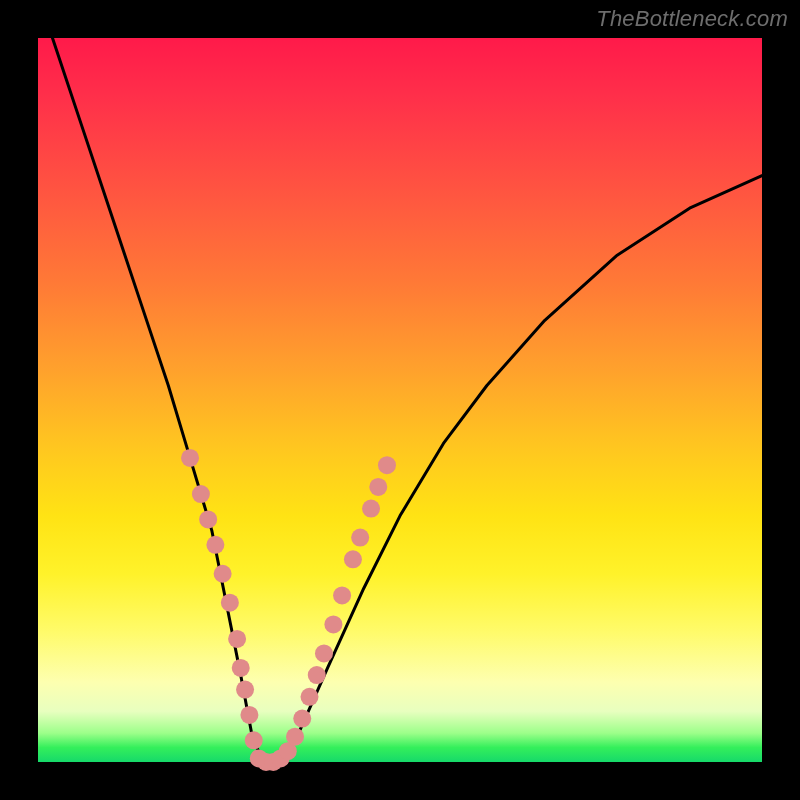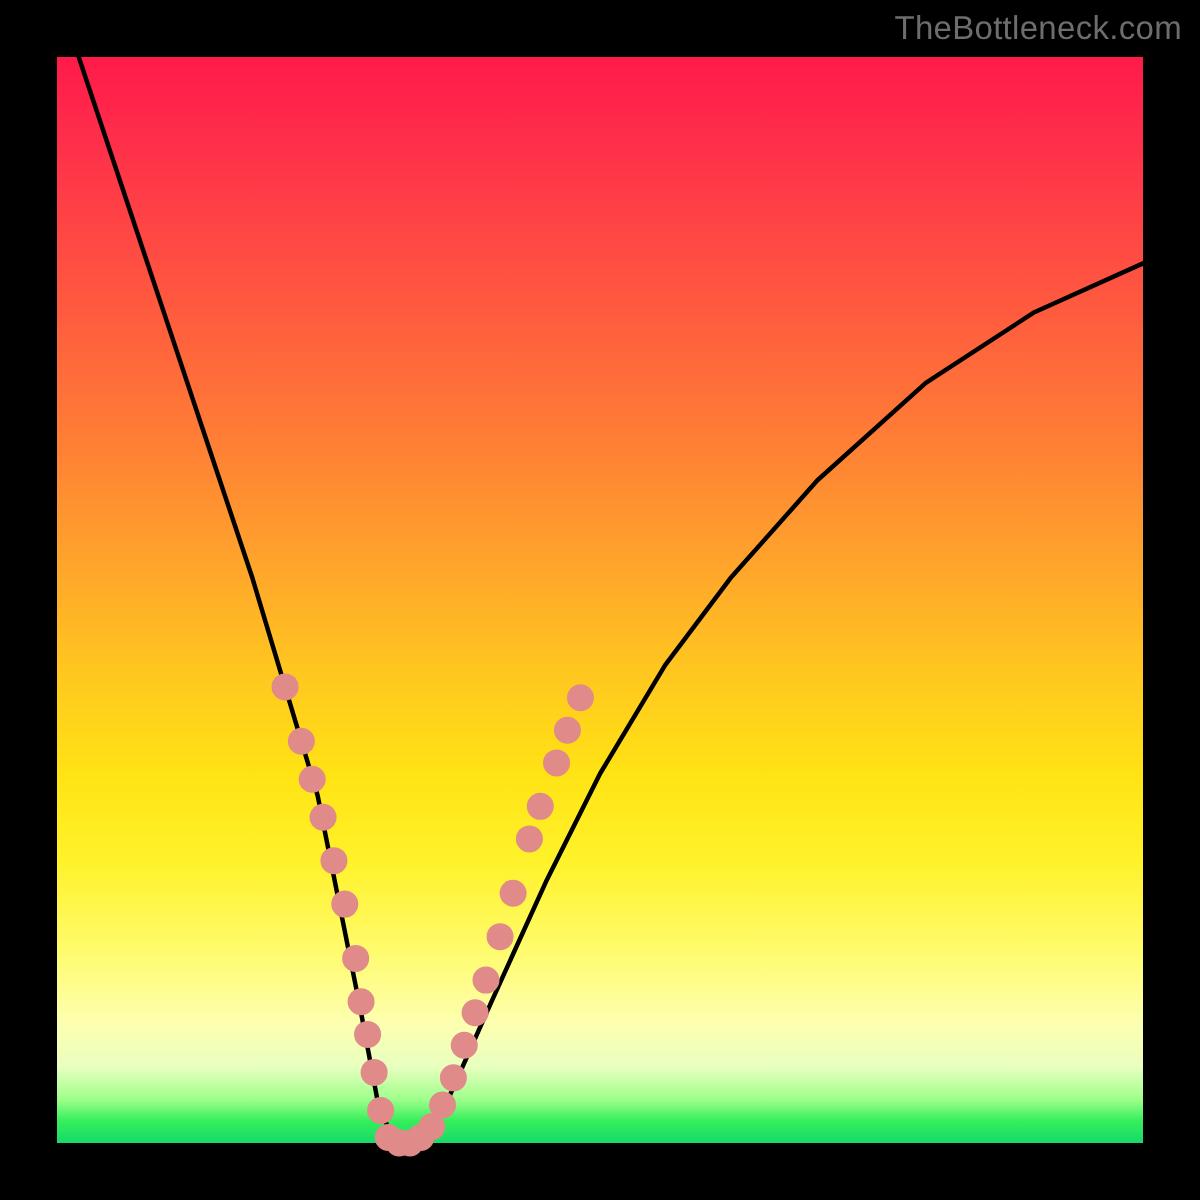--- a/index.html
+++ b/index.html
@@ -11,20 +11,21 @@
     overflow: hidden;
     font-family: Arial, Helvetica, sans-serif;
   }
   .frame {
     position: absolute;
     left: 0;
     top: 0;
     width: 800px;
     height: 800px;
     background: #000;
+    font-style: italic;
   }
   .plot-area {
     position: absolute;
     left: 38px;
     top: 38px;
     width: 724px;
     height: 724px;
     
     background: linear-gradient(
       to bottom,

